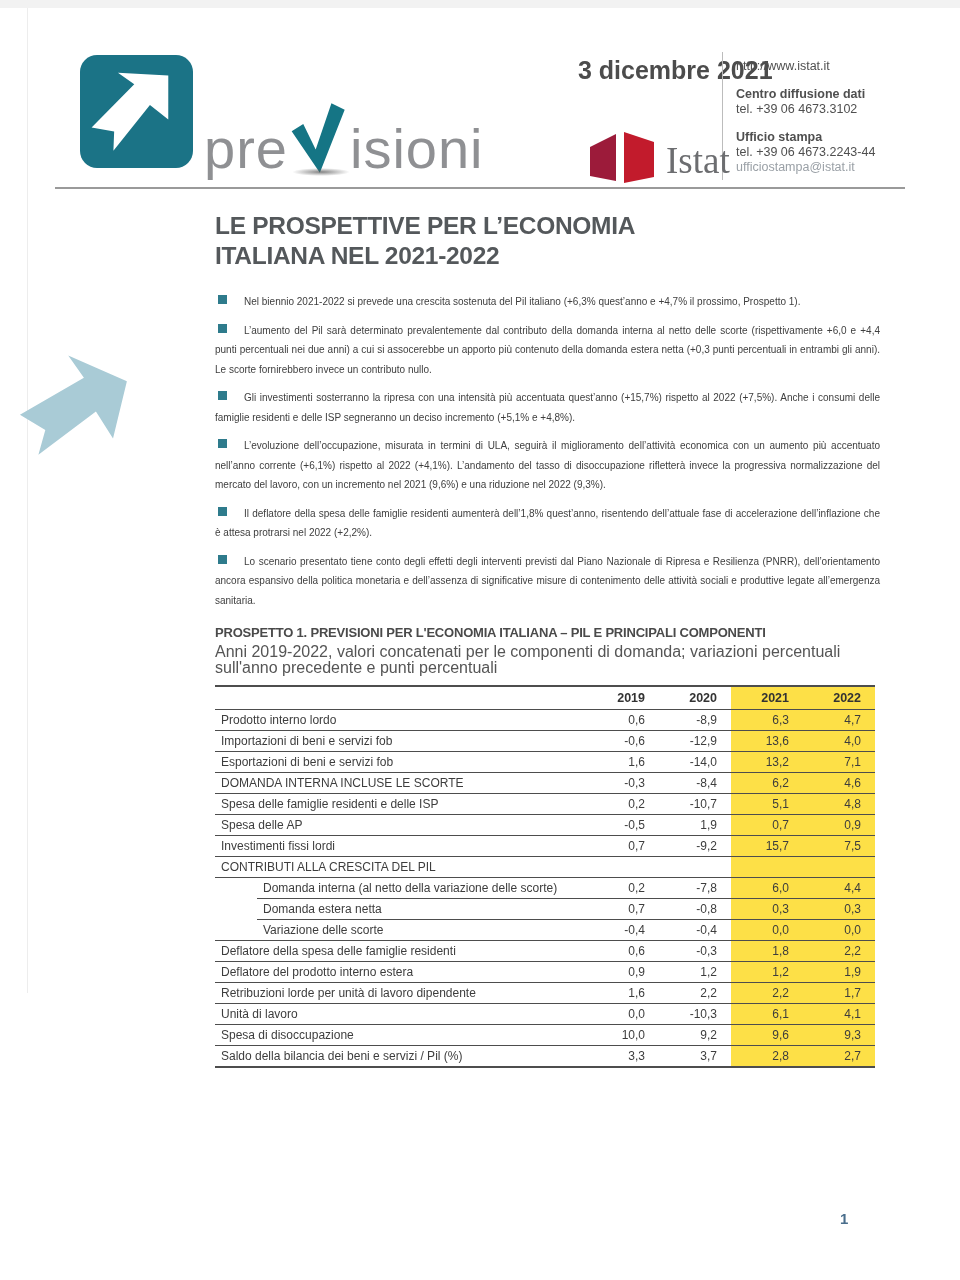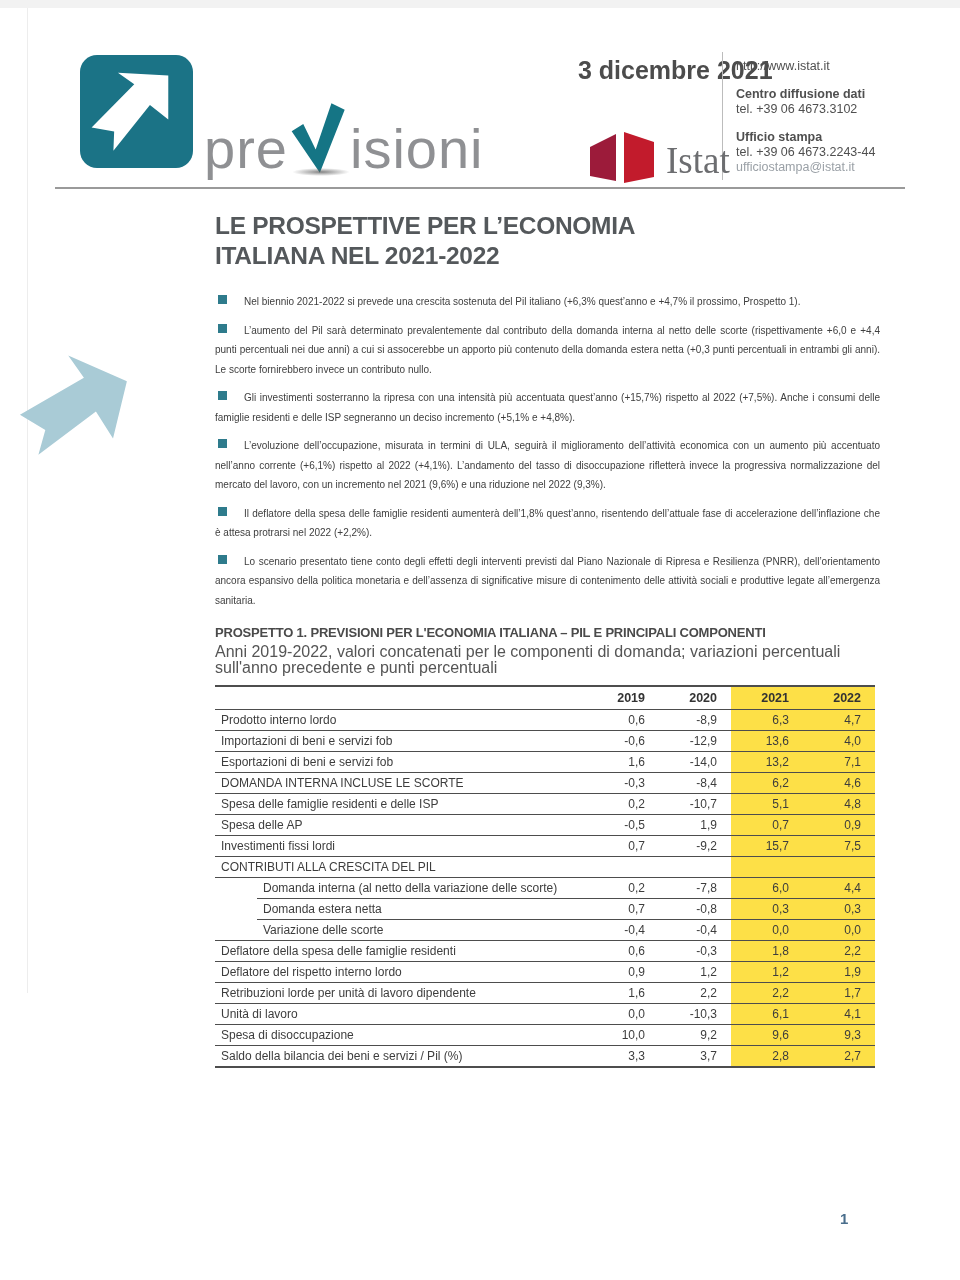--- a/index.html
+++ b/index.html
@@ -220,21 +220,21 @@
             <td class="val fc">0,0</td>
           </tr>
           <tr class="normal">
             <td class="lbl">Deflatore della spesa delle famiglie residenti</td>
             <td class="val">0,6</td>
             <td class="val">-0,3</td>
             <td class="val fc">1,8</td>
             <td class="val fc">2,2</td>
           </tr>
           <tr class="normal">
-            <td class="lbl">Deflatore del rispetto interno lordo</td>
+            <td class="lbl">Deflatore del prodotto interno estera</td>
             <td class="val">0,9</td>
             <td class="val">1,2</td>
             <td class="val fc">1,2</td>
             <td class="val fc">1,9</td>
           </tr>
           <tr class="normal">
             <td class="lbl">Retribuzioni lorde per unità di lavoro dipendente</td>
             <td class="val">1,6</td>
             <td class="val">2,2</td>
             <td class="val fc">2,2</td>

